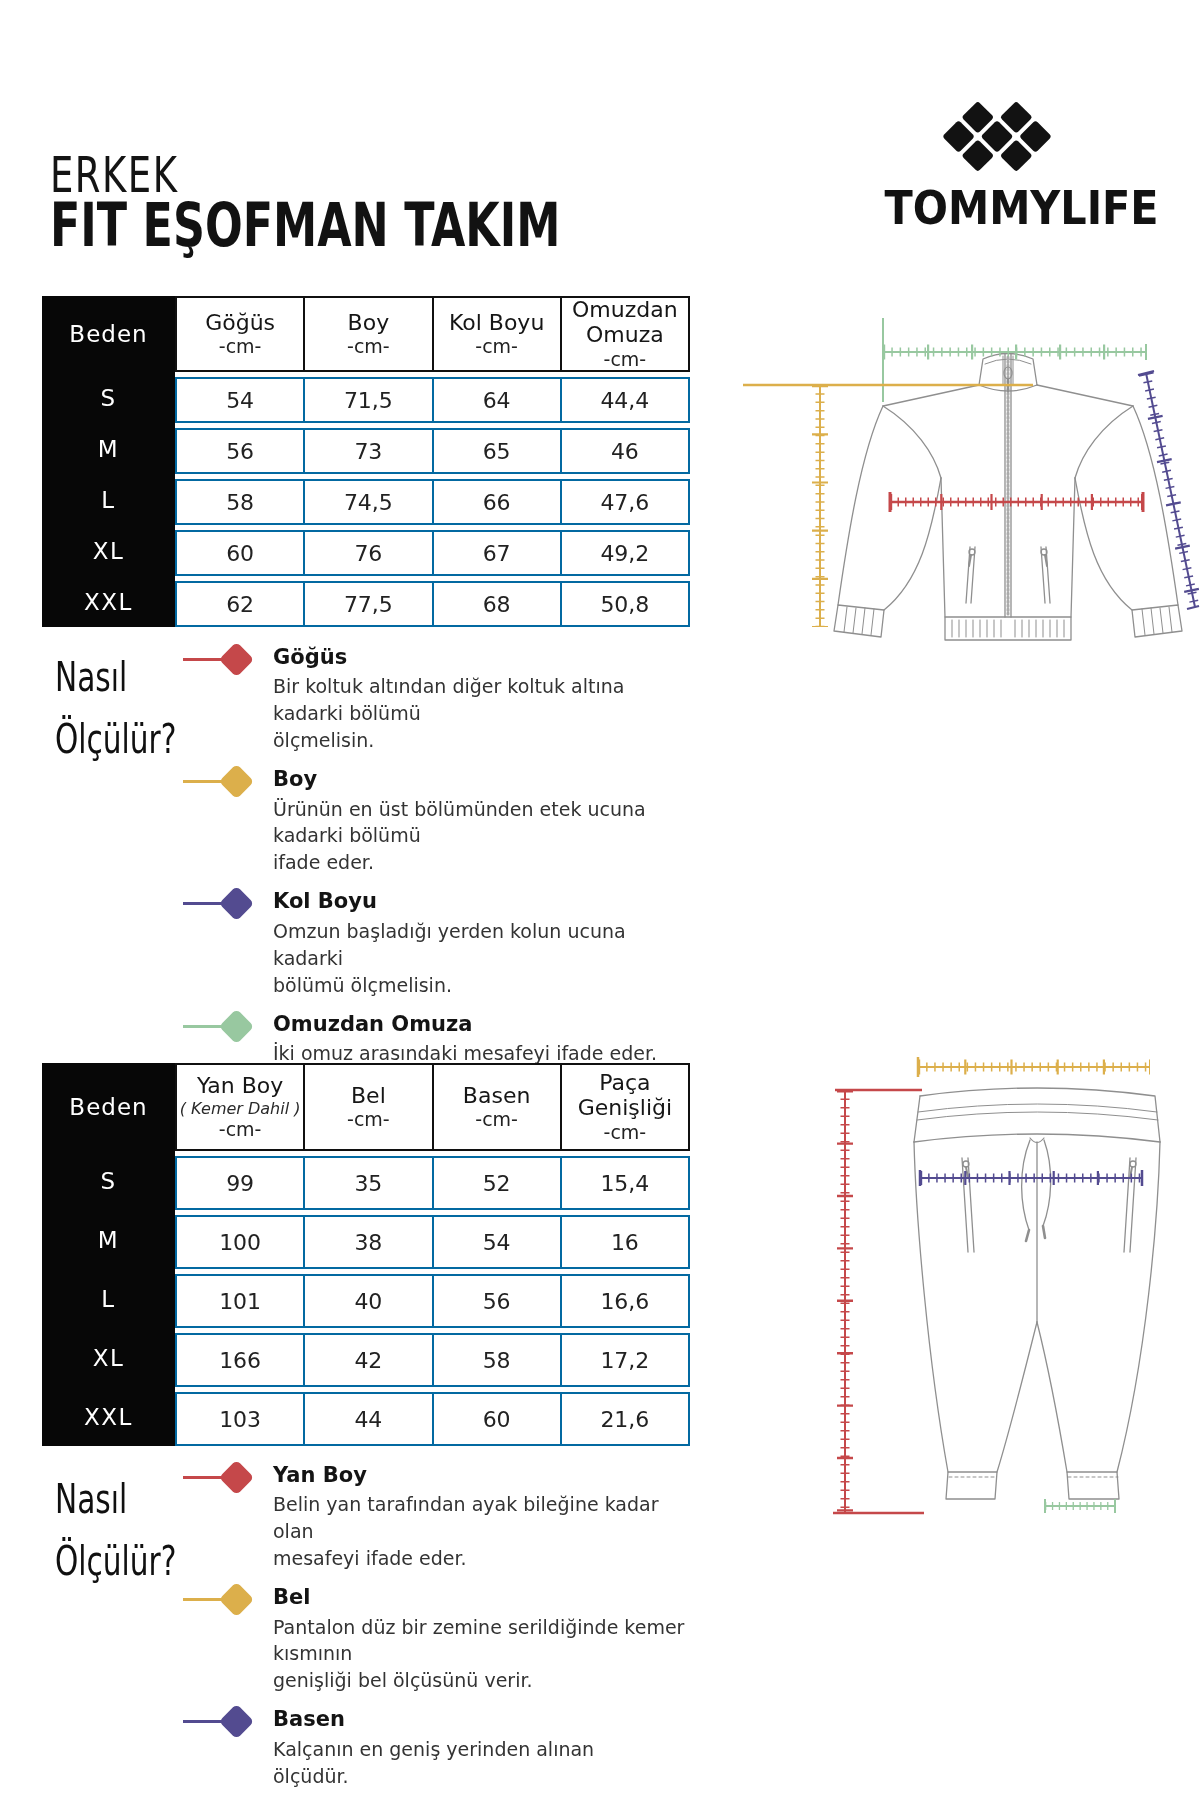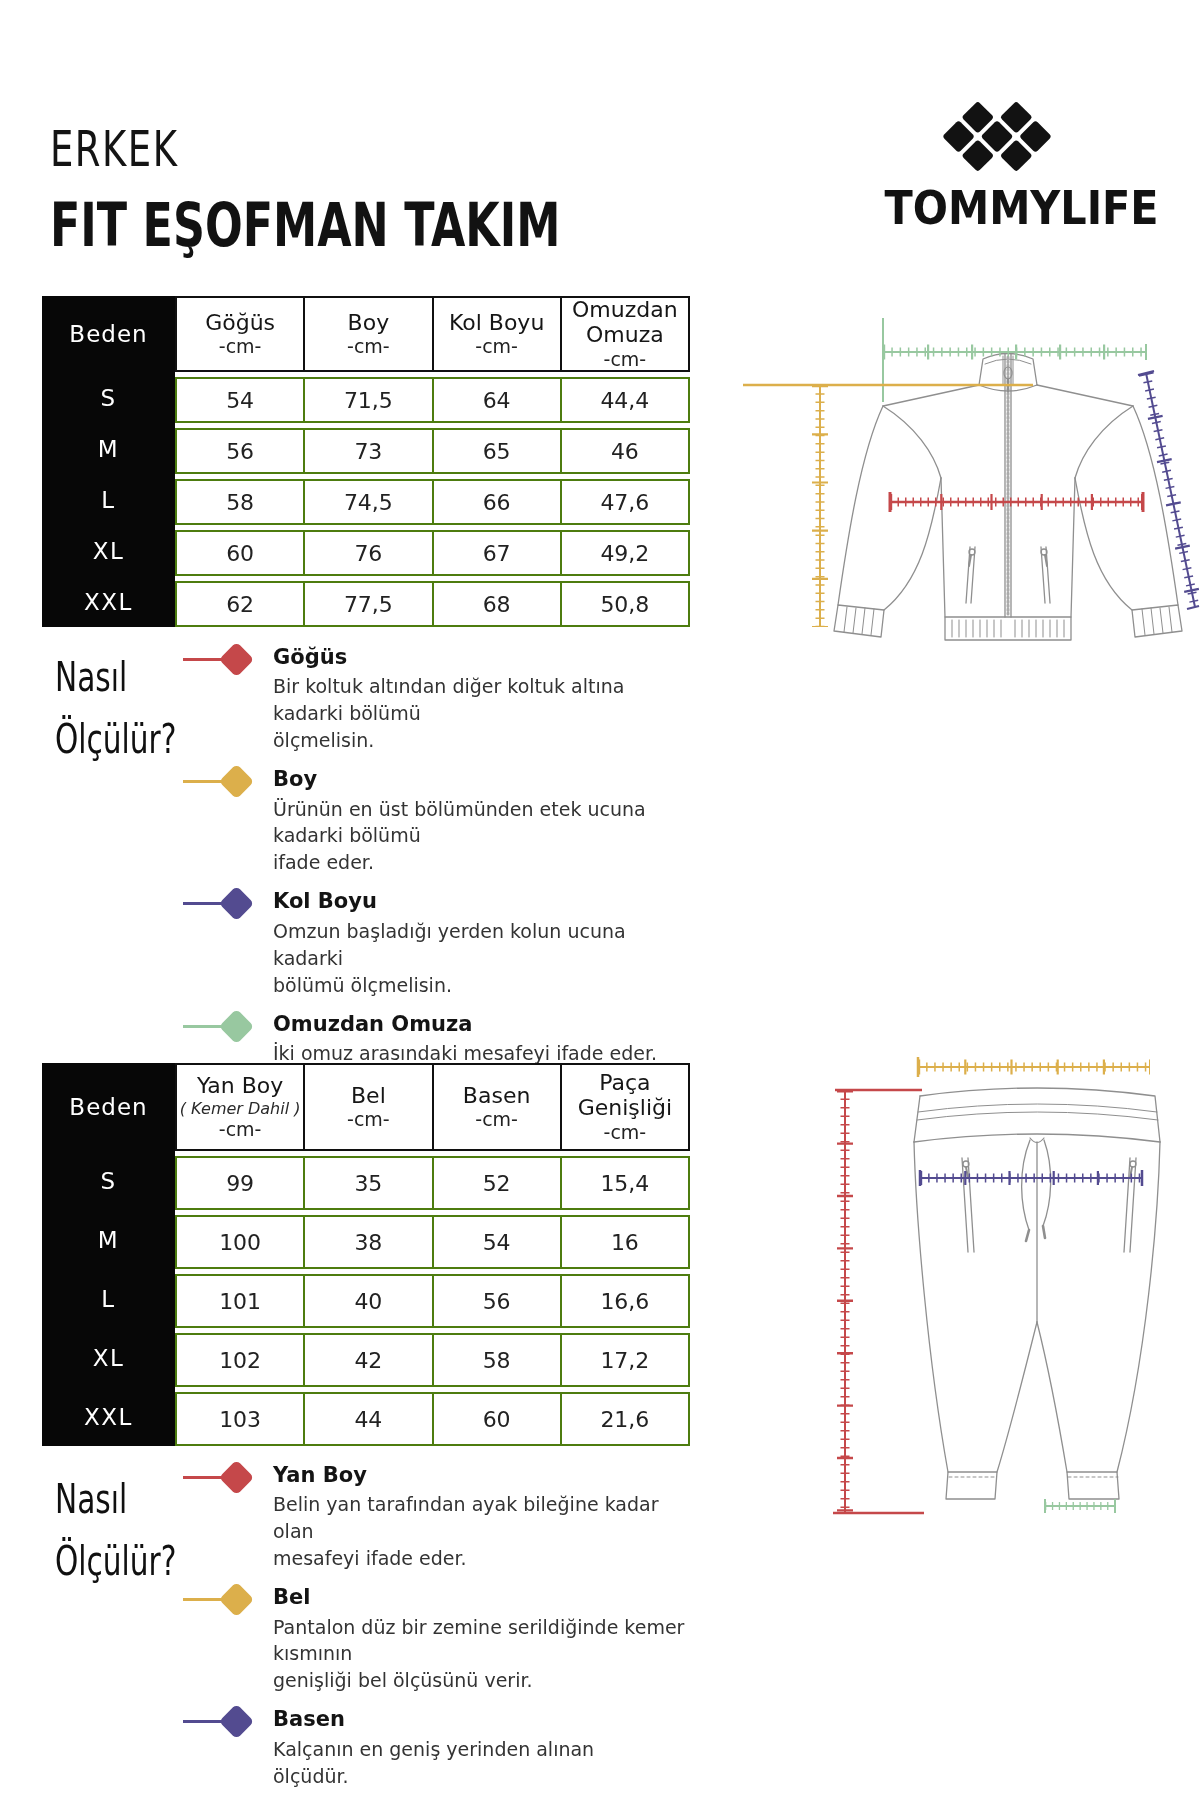--- a/index.html
+++ b/index.html
@@ -1,21 +1,21 @@
 <!DOCTYPE html>
 <html><head>
 <meta charset="utf-8">
 <style>
   html,body{margin:0;padding:0;background:#fff;}
   .page{position:relative;width:1200px;height:1800px;background:#ffffff;overflow:hidden;
         font-family:"DejaVu Sans","Liberation Sans",sans-serif;color:#1a1a1a;}
   .cond{display:inline-block;transform:scaleX(0.74);transform-origin:left center;white-space:pre-line;}
 
   
-  .title1{position:absolute;left:50px;top:120px;font-size:50px;font-weight:400;letter-spacing:2px;color:#141414;}
+  .title1{position:absolute;left:50px;top:146px;font-size:50px;font-weight:400;letter-spacing:2px;color:#141414;}
   .title2{position:absolute;left:50px;top:190px;font-size:60px;font-weight:800;letter-spacing:0px;color:#121212;}
   .brand{position:absolute;left:872px;top:98px;width:250px;text-align:center;}
   .brand svg{display:block;margin:0 auto;}
   .brand-name{margin-top:6px;font-size:46px;font-weight:800;color:#121212;
               transform:scaleX(0.9);transform-origin:center;letter-spacing:0px;}
 
   
   .size-table{position:absolute;left:42px;width:648px;}
   .size-col{position:absolute;left:0;top:0;bottom:0;width:133px;background:#070707;color:#fff;
             display:flex;flex-direction:column;}
@@ -24,21 +24,21 @@
   .grid{margin-left:133px;}
   .trow{display:flex;}
   .trow.body{margin-top:5px;}
   .hcell{flex:1;border:2px solid #101010;background:#fff;display:flex;flex-direction:column;
          align-items:center;justify-content:center;text-align:center;box-sizing:border-box;}
   .hcell+.hcell{border-left:none;}
   .hlabel{display:block;font-size:22px;line-height:1.13;white-space:pre-line;color:#161616;}
   .hnote{display:block;font-size:16px;color:#2a2a2a;font-style:italic;}
   .hnote:empty{display:none;}
   .hunit{display:block;font-size:19px;color:#222;}
-  .tcell{flex:1;border:2px solid #4d7c0f;display:flex;align-items:center;justify-content:center;
+  .tcell{flex:1;border:2px solid #0369a1;display:flex;align-items:center;justify-content:center;
          font-size:22px;color:#222;box-sizing:border-box;background:#fff;}
   .tcell+.tcell{border-left:none;}
   .t1 .hcell{height:76px;} .t1 .size-col .head{height:76px;} .t1 .tcell{height:46px;}
   .t2 .hcell{height:88px;} .t2 .size-col .head{height:88px;} .t2 .tcell{height:54px;}
 
   
   .how-heading{position:absolute;left:55px;font-size:40px;font-weight:400;line-height:1.55;color:#101010;}
   .legend{position:absolute;width:510px;}
   .legend-item{display:flex;align-items:flex-start;margin-bottom:12px;}
   .lg-marker{flex:none;width:82px;display:flex;align-items:center;margin-top:3px;}
@@ -291,21 +291,21 @@
         <div class="tcell">54</div>
         <div class="tcell">16</div>
       </div>
       <div class="trow body">
         <div class="tcell">101</div>
         <div class="tcell">40</div>
         <div class="tcell">56</div>
         <div class="tcell">16,6</div>
       </div>
       <div class="trow body">
-        <div class="tcell">102</div>
+        <div class="tcell">166</div>
         <div class="tcell">42</div>
         <div class="tcell">58</div>
         <div class="tcell">17,2</div>
       </div>
       <div class="trow body">
         <div class="tcell">103</div>
         <div class="tcell">44</div>
         <div class="tcell">60</div>
         <div class="tcell">21,6</div>
       </div>

